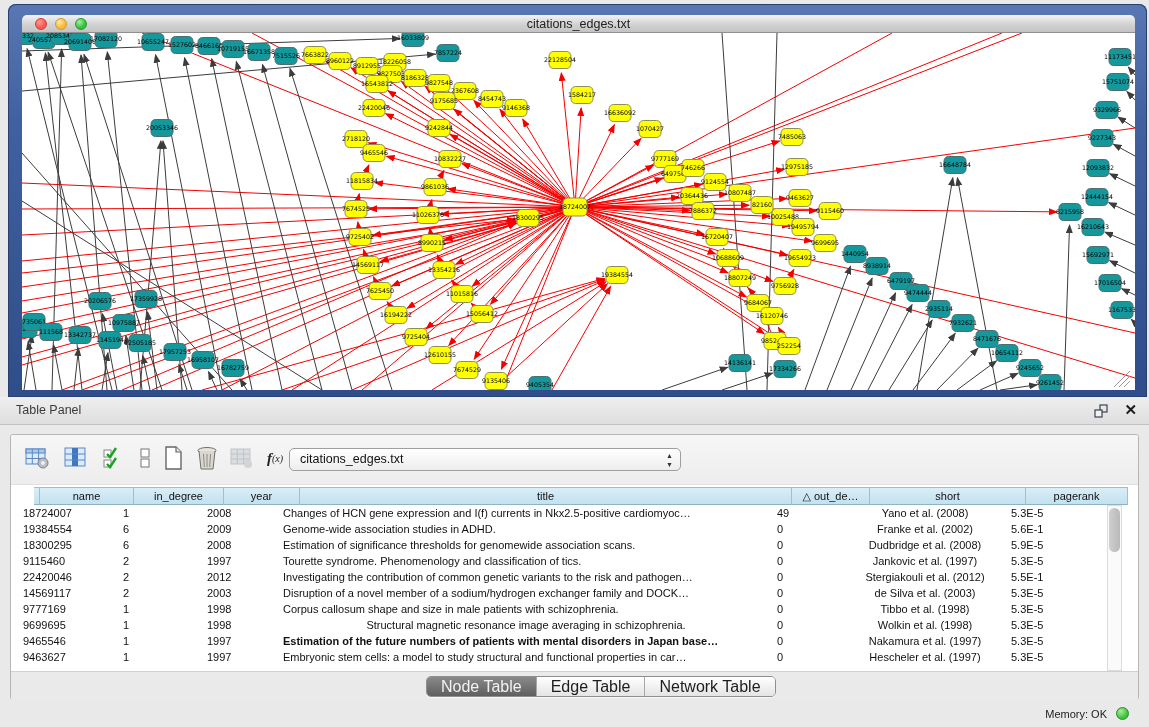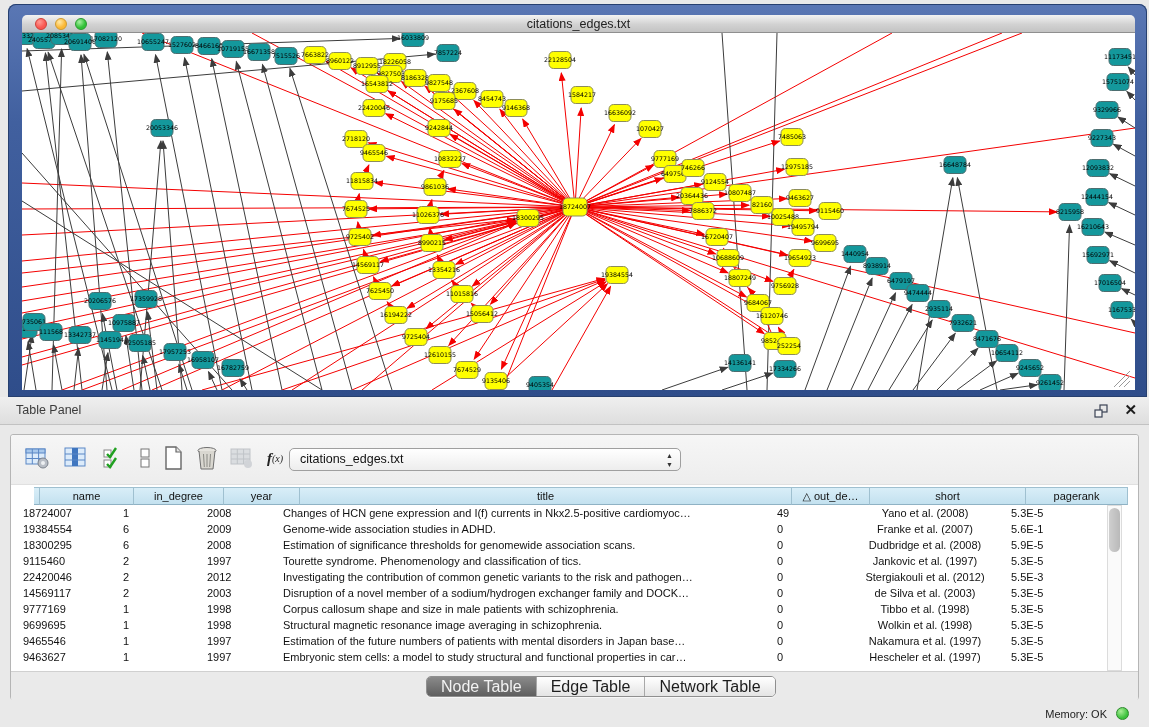--- a/index.html
+++ b/index.html
@@ -827,21 +827,21 @@
         <div class="td" style="width: 156px; padding-left: 0px; text-align: center;">Yano et al. (2008)</div>
         <div class="td" style="width: 102px; padding-left: 8px;">5.3E-5</div>
       </div>
       <div class="trow">
         <div class="td" style="width: 6px;"></div>
         <div class="td" style="width: 94px; padding-left: 6px;">19384554</div>
         <div class="td" style="width: 90px; padding-left: 12px;">6</div>
         <div class="td" style="width: 76px; padding-left: 6px;">2009</div>
         <div class="td" style="width: 492px; padding-left: 6px;">Genome-wide association studies in ADHD.</div>
         <div class="td" style="width: 78px; padding-left: 8px;">0</div>
-        <div class="td" style="width: 156px; padding-left: 0px; text-align: center;">Franke et al. (2007)</div>
+        <div class="td" style="width: 156px; padding-left: 0px; text-align: center;">Franke et al. (2002)</div>
         <div class="td" style="width: 102px; padding-left: 8px;">5.6E-1</div>
       </div>
       <div class="trow">
         <div class="td" style="width: 6px;"></div>
         <div class="td" style="width: 94px; padding-left: 6px;">18300295</div>
         <div class="td" style="width: 90px; padding-left: 12px;">6</div>
         <div class="td" style="width: 76px; padding-left: 6px;">2008</div>
         <div class="td" style="width: 492px; padding-left: 6px;">Estimation of significance thresholds for genomewide association scans.</div>
         <div class="td" style="width: 78px; padding-left: 8px;">0</div>
         <div class="td" style="width: 156px; padding-left: 0px; text-align: center;">Dudbridge et al. (2008)</div>
@@ -858,21 +858,21 @@
         <div class="td" style="width: 102px; padding-left: 8px;">5.3E-5</div>
       </div>
       <div class="trow">
         <div class="td" style="width: 6px;"></div>
         <div class="td" style="width: 94px; padding-left: 6px;">22420046</div>
         <div class="td" style="width: 90px; padding-left: 12px;">2</div>
         <div class="td" style="width: 76px; padding-left: 6px;">2012</div>
         <div class="td" style="width: 492px; padding-left: 6px;">Investigating the contribution of common genetic variants to the risk and pathogen…</div>
         <div class="td" style="width: 78px; padding-left: 8px;">0</div>
         <div class="td" style="width: 156px; padding-left: 0px; text-align: center;">Stergiakouli et al. (2012)</div>
-        <div class="td" style="width: 102px; padding-left: 8px;">5.5E-3</div>
+        <div class="td" style="width: 102px; padding-left: 8px;">5.5E-1</div>
       </div>
       <div class="trow">
         <div class="td" style="width: 6px;"></div>
         <div class="td" style="width: 94px; padding-left: 6px;">14569117</div>
         <div class="td" style="width: 90px; padding-left: 12px;">2</div>
         <div class="td" style="width: 76px; padding-left: 6px;">2003</div>
         <div class="td" style="width: 492px; padding-left: 6px;">Disruption of a novel member of a sodium/hydrogen exchanger family and DOCK…</div>
         <div class="td" style="width: 78px; padding-left: 8px;">0</div>
         <div class="td" style="width: 156px; padding-left: 0px; text-align: center;">de Silva et al. (2003)</div>
         <div class="td" style="width: 102px; padding-left: 8px;">5.3E-5</div>
@@ -885,31 +885,31 @@
         <div class="td" style="width: 492px; padding-left: 6px;">Corpus callosum shape and size in male patients with schizophrenia.</div>
         <div class="td" style="width: 78px; padding-left: 8px;">0</div>
         <div class="td" style="width: 156px; padding-left: 0px; text-align: center;">Tibbo et al. (1998)</div>
         <div class="td" style="width: 102px; padding-left: 8px;">5.3E-5</div>
       </div>
       <div class="trow">
         <div class="td" style="width: 6px;"></div>
         <div class="td" style="width: 94px; padding-left: 6px;">9699695</div>
         <div class="td" style="width: 90px; padding-left: 12px;">1</div>
         <div class="td" style="width: 76px; padding-left: 6px;">1998</div>
-        <div class="td" style="width: 492px; padding-left: 6px;">Structural magnetic resonance image averaging in schizophrenia.</div>
+        <div class="td" style="width: 492px; padding-left: 6px; text-align: center;">Structural magnetic resonance image averaging in schizophrenia.</div>
         <div class="td" style="width: 78px; padding-left: 8px;">0</div>
         <div class="td" style="width: 156px; padding-left: 0px; text-align: center;">Wolkin et al. (1998)</div>
         <div class="td" style="width: 102px; padding-left: 8px;">5.3E-5</div>
       </div>
       <div class="trow">
         <div class="td" style="width: 6px;"></div>
         <div class="td" style="width: 94px; padding-left: 6px;">9465546</div>
         <div class="td" style="width: 90px; padding-left: 12px;">1</div>
         <div class="td" style="width: 76px; padding-left: 6px;">1997</div>
-        <div class="td" style="width: 492px; padding-left: 6px;">Estimation of the future numbers of patients with mental disorders in Japan base…</div>
+        <div class="td" style="width: 492px; padding-left: 6px; font-weight: bold;">Estimation of the future numbers of patients with mental disorders in Japan base…</div>
         <div class="td" style="width: 78px; padding-left: 8px;">0</div>
         <div class="td" style="width: 156px; padding-left: 0px; text-align: center;">Nakamura et al. (1997)</div>
         <div class="td" style="width: 102px; padding-left: 8px;">5.3E-5</div>
       </div>
       <div class="trow">
         <div class="td" style="width: 6px;"></div>
         <div class="td" style="width: 94px; padding-left: 6px;">9463627</div>
         <div class="td" style="width: 90px; padding-left: 12px;">1</div>
         <div class="td" style="width: 76px; padding-left: 6px;">1997</div>
         <div class="td" style="width: 492px; padding-left: 6px;">Embryonic stem cells: a model to study structural and functional properties in car…</div>

